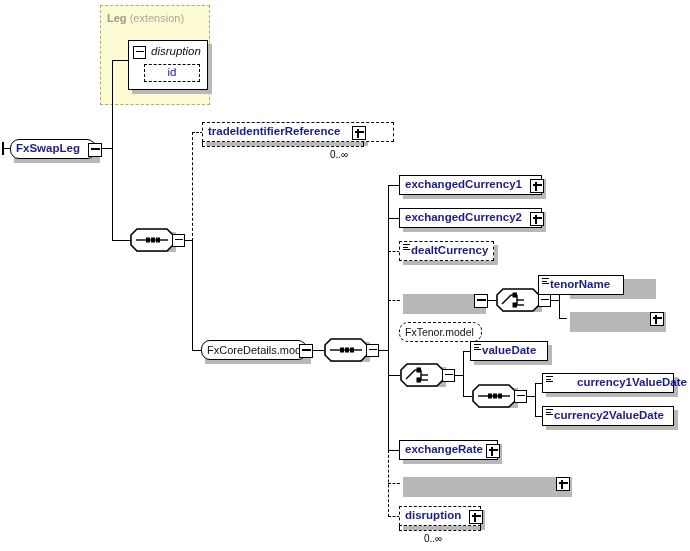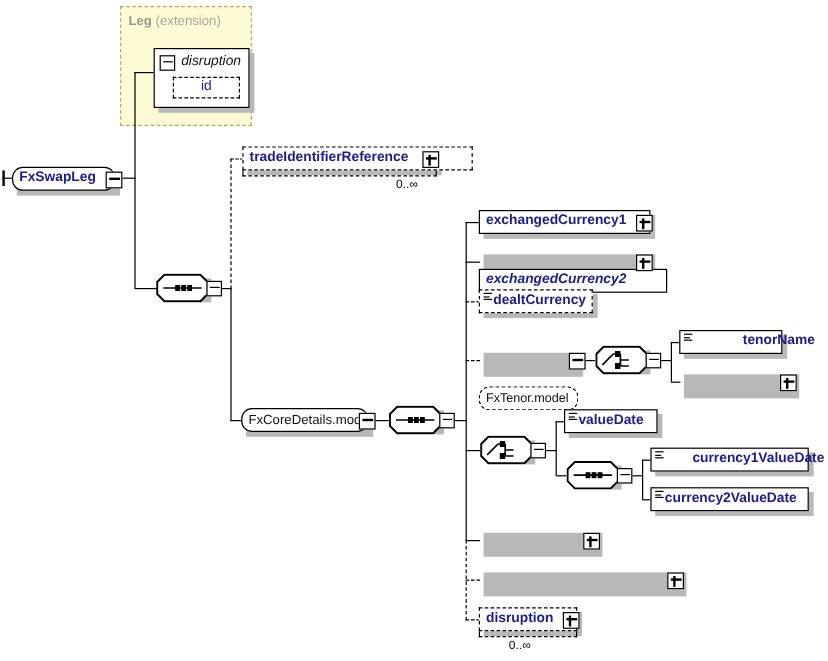--- a/index.html
+++ b/index.html
@@ -241,21 +241,21 @@
 
   <div class="h" style="left:388px; top:185px; width:12px;"></div>
   <div class="shadow" style="left:403px; top:179px; width:143px; height:20px;"></div>
   <div class="node" style="left:399px; top:175px; width:143px; height:20px;">
     <span class="lbl">exchangedCurrency1</span>
   </div>
   <div class="ctl plus" style="position:absolute; left:530px; top:179px; width:12px; height:12px; z-index:6; margin:0;"></div>
 
   <div class="h" style="left:388px; top:218px; width:12px;"></div>
   <div class="shadow" style="left:403px; top:212px; width:143px; height:20px;"></div>
-  <div class="node" style="left:399px; top:224px; width:157px; height:20px;font-style:italic;">
+  <div class="node" style="left:399px; top:208px; width:143px; height:20px;">
     <span class="lbl">exchangedCurrency2</span>
   </div>
   <div class="ctl plus" style="position:absolute; left:530px; top:212px; width:12px; height:12px; z-index:6; margin:0;"></div>
 
   <div class="h dash" style="left:388px; top:251px; width:12px;"></div>
   <div class="shadow" style="left:403px; top:245px; width:95px; height:20px;"></div>
   <div class="node dashed has-glyph" style="left:399px; top:241px; width:95px; height:20px;">
     <span class="stglyph">
         <i></i>
         <i></i>
@@ -285,21 +285,21 @@
       <rect x="16.5" y="14.5" width="4.5" height="5" fill="#000"></rect>
     </svg>
     <div class="ctlbox"></div>
   </div>
 
   <div class="h" style="left:550px; top:300px; width:10px;"></div>
   <div class="v" style="left:559px; top:285px; height:33px;"></div>
 
   <div class="h" style="left:559px; top:285px; width:8px;"></div>
   <div class="shadow" style="left:570px; top:279px; width:86px; height:20px;"></div>
-  <div class="node has-glyph" style="left:566px; top:275px; width:86px; height:20px;padding-left:41px;">
+  <div class="node has-glyph" style="left:538px; top:275px; width:86px; height:20px;">
     <span class="stglyph">
         <i></i>
         <i></i>
         <i></i>
       </span>
     <span class="lbl">tenorName</span>
   </div>
 
   <div class="h" style="left:559px; top:318px; width:8px;"></div>
   <div class="shadow" style="left:570px; top:312px; width:96px; height:20px;"></div>
@@ -368,20 +368,23 @@
     <span class="stglyph">
         <i></i>
         <i></i>
         <i></i>
       </span>
     <span class="lbl">currency2ValueDate</span>
   </div>
 
   <div class="h" style="left:388px; top:450px; width:12px;"></div>
   <div class="shadow" style="left:403px; top:444px; width:99px; height:20px;"></div>
+  <div class="node" style="left:399px; top:440px; width:99px; height:20px;">
+    <span class="lbl">exchangeRate</span>
+  </div>
   <div class="ctl plus" style="position:absolute; left:486px; top:444px; width:12px; height:12px; z-index:6; margin:0;"></div>
 
   <div class="h dash" style="left:388px; top:483px; width:12px;"></div>
   <div class="shadow" style="left:403px; top:477px; width:169px; height:20px;"></div>
   <div class="ctl plus" style="position:absolute; left:556px; top:477px; width:12px; height:12px; z-index:6; margin:0;"></div>
 
   <div class="h dash" style="left:388px; top:516px; width:12px;"></div>
   <div class="shadow" style="left:403px; top:510px; width:82px; height:20px;"></div>
   <div class="node dashed" style="left:399px; top:506px; width:82px; height:20px;">
     <span class="lbl">disruption</span>

